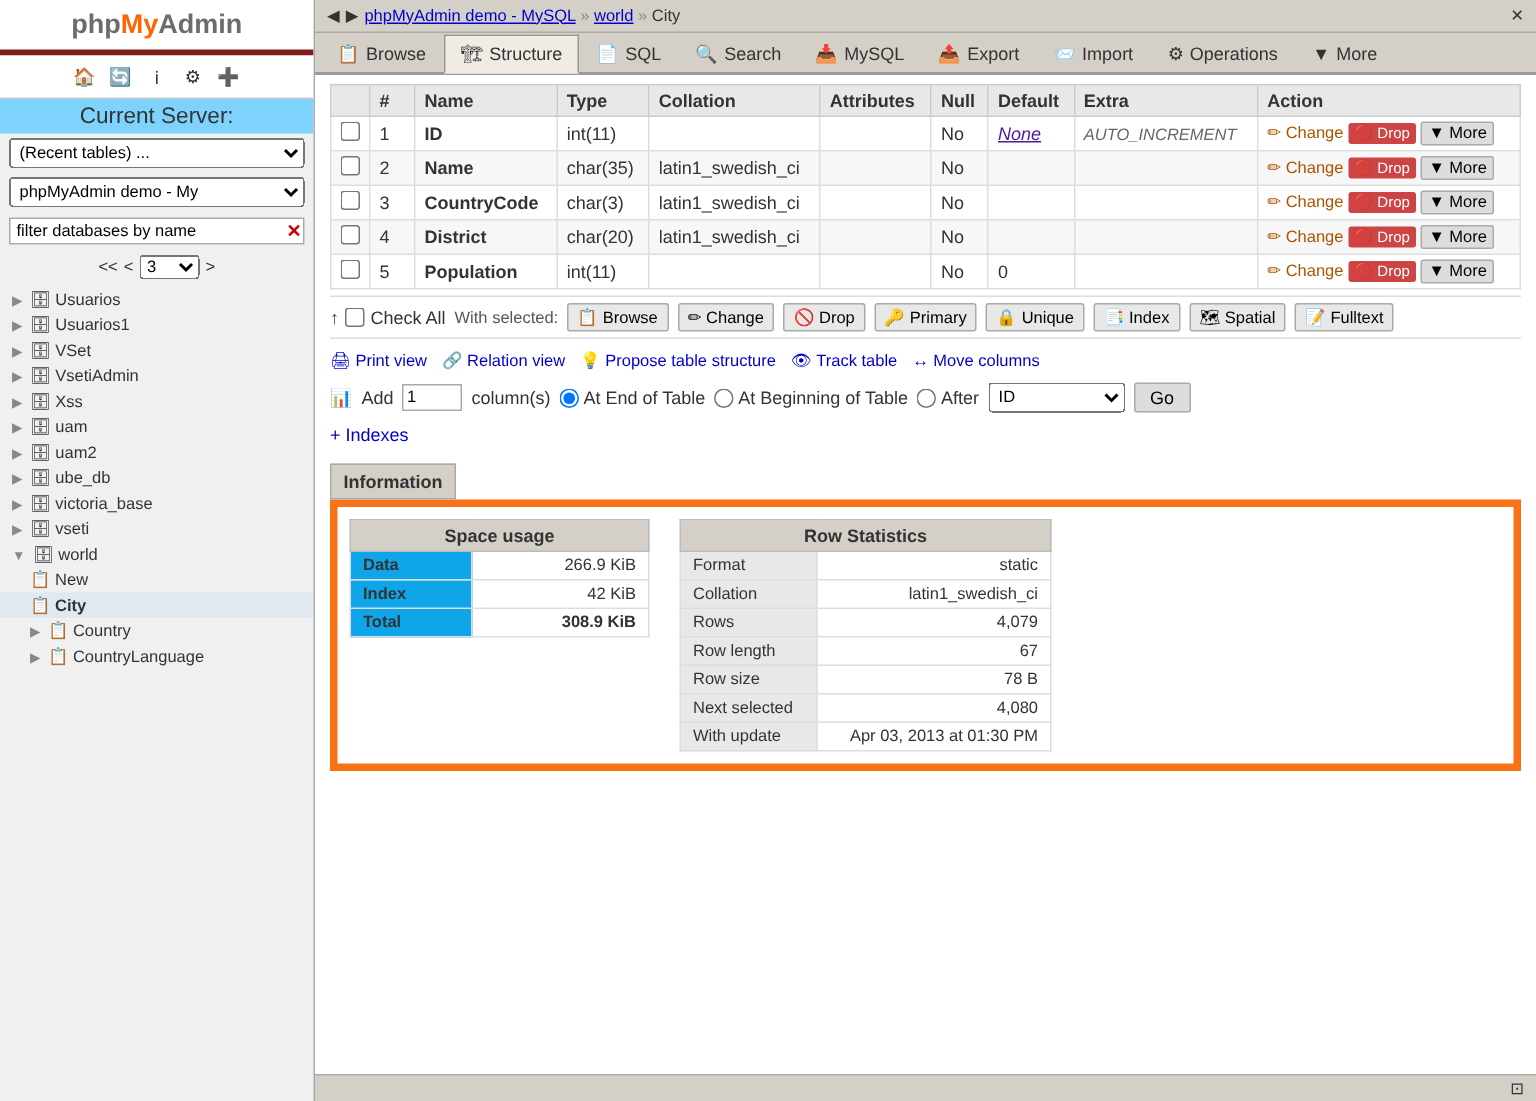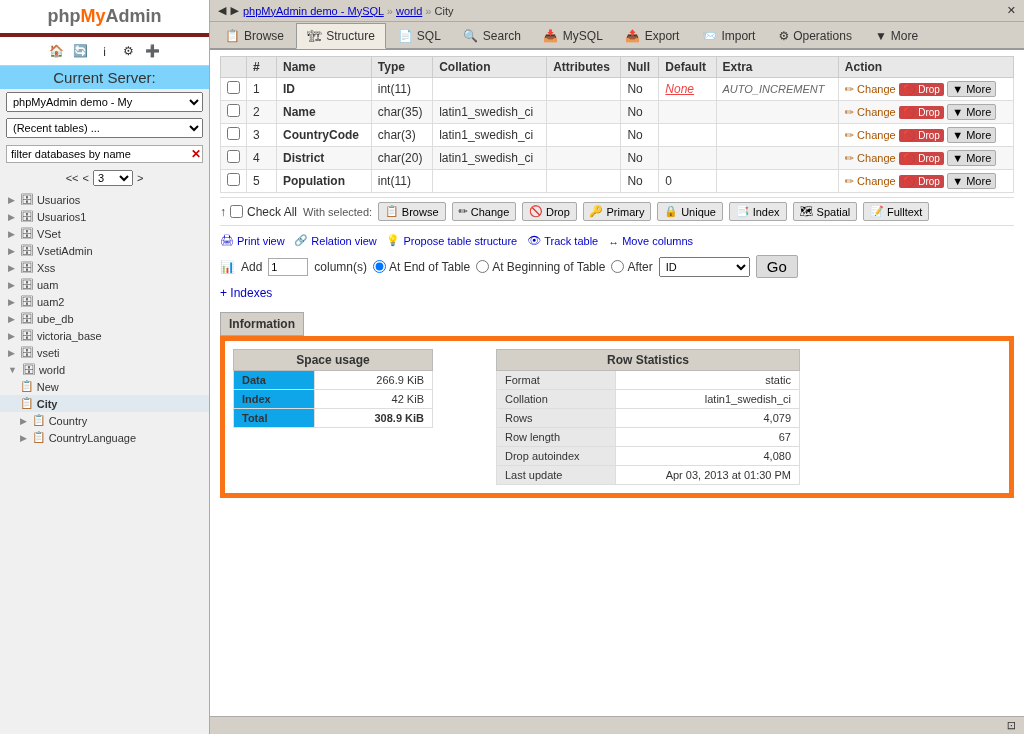--- a/index.html
+++ b/index.html
@@ -76,53 +76,53 @@
     
     
     .links-row { display: flex; align-items: center; gap: 10px; padding: 4px 0; font-size: 11px; flex-wrap: wrap; }
     .text-link { color: #00c; text-decoration: none; cursor: pointer; display: flex; align-items: center; gap: 3px; }
     
     
     .add-col-row { display: flex; align-items: center; gap: 6px; padding: 4px 0; font-size: 12px; }
     .add-col-row input[type="text"] { width: 40px; padding: 2px; border: 1px solid #aaa; font-size: 11px; }
     .add-col-row label { display: flex; align-items: center; gap: 3px; cursor: pointer; }
     .add-col-row select { padding: 2px; font-size: 11px; }
-    .go-btn { background: #ddd; border: 1px solid #aaa; padding: 2px 10px; cursor: pointer; font-size: 15px; border-radius: 2px; }
+    .go-btn { background: #ddd; border: 1px solid #aaa; padding: 2px 10px; cursor: pointer; font-size: 12px; border-radius: 2px; }
     
     
     .indexes-link { padding: 4px 0; font-size: 12px; }
     
     
     .info-panel { margin: 8px 0; }
     .info-panel-header { background: #d4d0c8; border: 1px solid #aaa; padding: 4px 8px; font-size: 12px; font-weight: bold; display: inline-block; cursor: pointer; }
     .info-panel-body { border: 5px solid #f97316; background: #fff; padding: 8px; }
     
     .info-grid { display: flex; gap: 20px; flex-wrap: wrap; }
     .info-section { min-width: 200px; }
     .info-table { border-collapse: collapse; width: 100%; font-size: 11px; }
     .info-table th { background: #d4d0c8; border: 1px solid #bbb; padding: 3px 8px; text-align: center; font-size: 12px; }
     .info-table td { border: 1px solid #ddd; padding: 3px 8px; }
     .info-table td:last-child { text-align: right; }
     .info-table .label-cell { font-weight: bold; background: #0ea5e9; }
     .info-table .total-row td { font-weight: bold; }
     
-    .stat-table { border-collapse: collapse; width: 304px; font-size: 11px; margin-left: 43px; }
+    .stat-table { border-collapse: collapse; width: 248px; font-size: 11px; }
     .stat-table th { background: #d4d0c8; border: 1px solid #bbb; padding: 3px 8px; text-align: center; font-size: 12px; }
     .stat-table td { border: 1px solid #ddd; padding: 3px 8px; }
     .stat-table td:first-child { font-weight: normal; background: #e8e8e8; }
     .stat-table td:last-child { text-align: right; }
     
     
     .status-bar { background: #d4d0c8; border-top: 1px solid #aaa; padding: 2px 8px; font-size: 11px; display: flex; justify-content: flex-end; align-items: center; }
     
     
     input[type="checkbox"] { cursor: pointer; }
     input[type="radio"] { cursor: pointer; }
     
-    .null-text { color: #ef4444; font-style: italic; text-decoration: underline; }
+    .null-text { color: #4c1d95; font-style: italic; text-decoration: underline; }
     .auto-inc { color: #666; font-style: italic; font-size: 11px; }
   </style>
 </head>
 <body>
 
 <div class="app-container">
 
   <div class="sidebar">
     <div class="sidebar-logo">
       <span class="logo-text">
@@ -132,26 +132,26 @@
     <div class="sidebar-icons">
       <div class="sidebar-icon-btn">🏠</div>
       <div class="sidebar-icon-btn">🔄</div>
       <div class="sidebar-icon-btn">ℹ</div>
       <div class="sidebar-icon-btn">⚙</div>
       <div class="sidebar-icon-btn">➕</div>
     </div>
     <div class="sidebar-server-label">Current Server:</div>
     <div class="sidebar-select">
       <select>
-        <option>phpMyAdmin demo - My</option>
+        <option>(Recent tables) ...</option>
       </select>
     </div>
     <div class="sidebar-select">
       <select>
-        <option>(Recent tables) ...</option>
+        <option>phpMyAdmin demo - My</option>
       </select>
     </div>
     <div class="sidebar-filter">
       <input type="text" value="filter databases by name" placeholder="filter databases by name" style="">
       <span class="clear-btn">✕</span>
     </div>
     <div class="sidebar-pagination">
       <span style="cursor:pointer">&lt;&lt;</span>
       <span> &lt; </span>
       <select style="font-size:11px;width:40px;">
@@ -537,25 +537,29 @@
                     </tr>
                     <tr>
                       <td>Rows</td>
                       <td>4,079</td>
                     </tr>
                     <tr>
                       <td>Row length</td>
                       <td>67</td>
                     </tr>
                     <tr>
-                      <td>Drop autoindex</td>
+                      <td>Row size</td>
+                      <td>78 B</td>
+                    </tr>
+                    <tr>
+                      <td>Next selected</td>
                       <td>4,080</td>
                     </tr>
                     <tr>
-                      <td>Last update</td>
+                      <td>With update</td>
                       <td>Apr 03, 2013 at 01:30 PM</td>
                     </tr>
                   </tbody>
                 </table>
               </div>
             </div>
           </div>
         </div>
       </div>
     </div>

